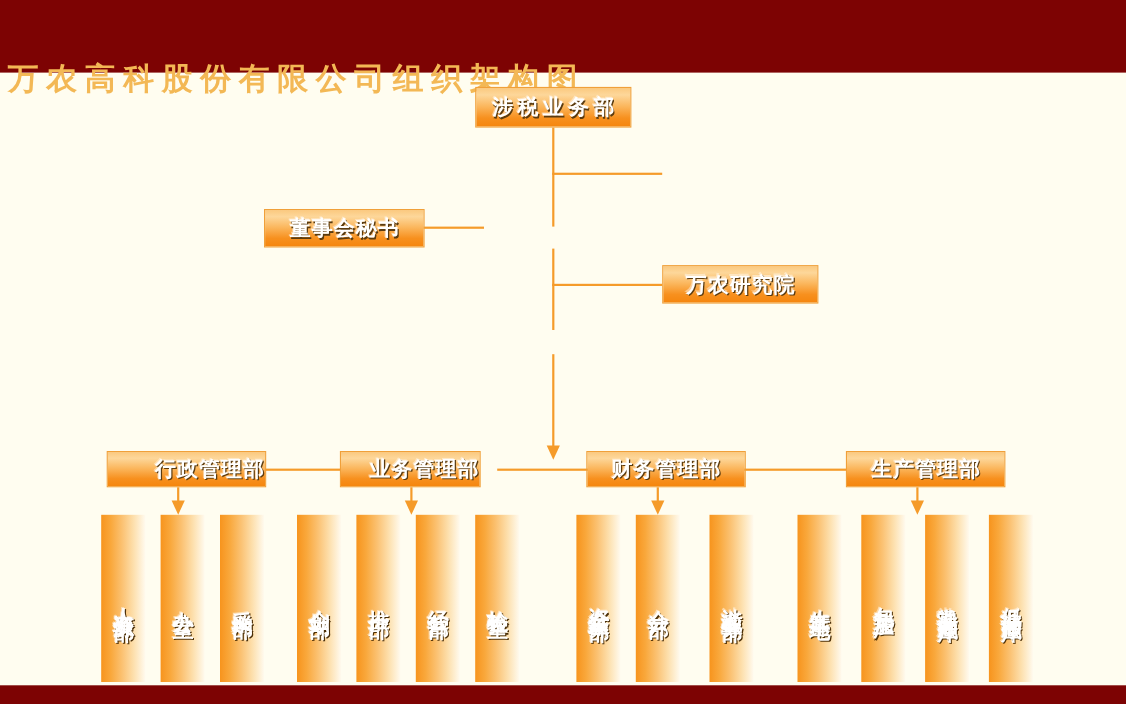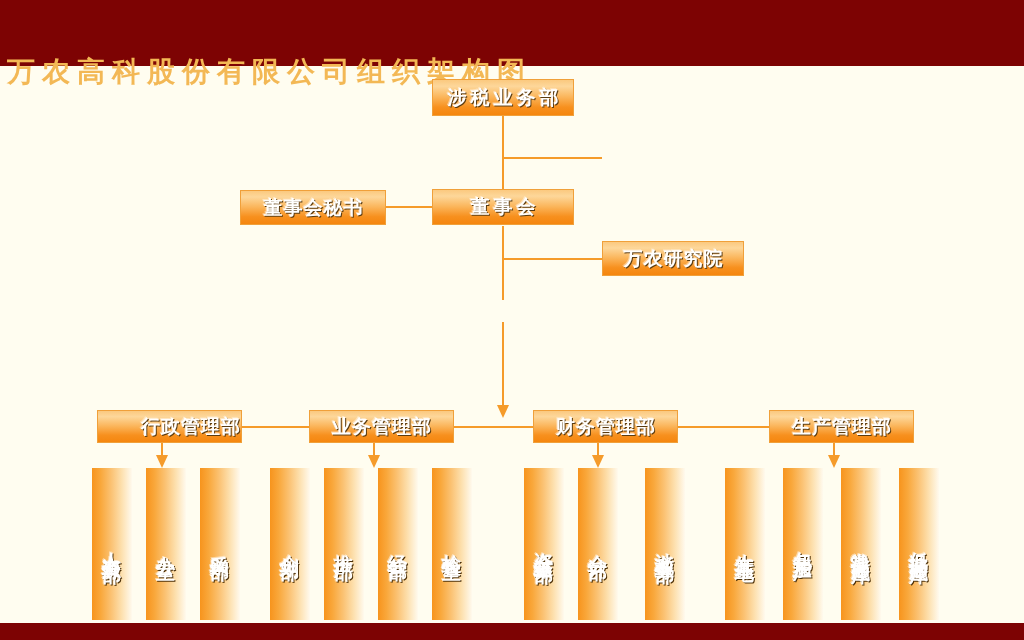--- a/index.html
+++ b/index.html
@@ -145,41 +145,38 @@
   <div class="hline" style="left:502px; top:258px; width:100px;"></div>
 
   <div class="vline" style="left:502px; top:322px; height:88px;"></div>
   <div class="arrow-down" style="left:497px; top:405px;"></div>
 
   <div class="hbox" style="left:432px; top:79px; width:142px; height:37px;">
     <span>涉税业务部</span>
   </div>
 
 
-  <div class="hbox" style="left:432px; top:189px; width:142px; height:36px;">
-    <span>董事会</span>
-  </div>
 
   <div class="hbox tight" style="left:602px; top:241px; width:142px; height:35px;">
     <span>万农研究院</span>
   </div>
 
   <div class="hbox tight" style="left:240px; top:190px; width:146px; height:35px;">
     <span>董事会秘书</span>
   </div>
 
 
   <div class="hline" style="left:240px; top:426px; width:80px;"></div>
   <div class="hline" style="left:452px; top:426px; width:90px;"></div>
   <div class="hline" style="left:676px; top:426px; width:95px;"></div>
 
   <div class="hbox tight" style="left:97px; top:410px; width:145px; height:33px;justify-content:flex-end;">
     <span>行政管理部</span>
   </div>
-  <div class="hbox tight" style="left:309px; top:410px; width:145px; height:33px;">
+  <div class="hbox tight" style="left:309px; top:410px; width:128px; height:33px;justify-content:flex-end;">
     <span>业务管理部</span>
   </div>
   <div class="hbox tight" style="left:533px; top:410px; width:145px; height:33px;">
     <span>财务管理部</span>
   </div>
   <div class="hbox tight" style="left:769px; top:410px; width:145px; height:33px;">
     <span>生产管理部</span>
   </div>
 
   <div class="vline" style="left:161px; top:443px; height:14px;"></div>

